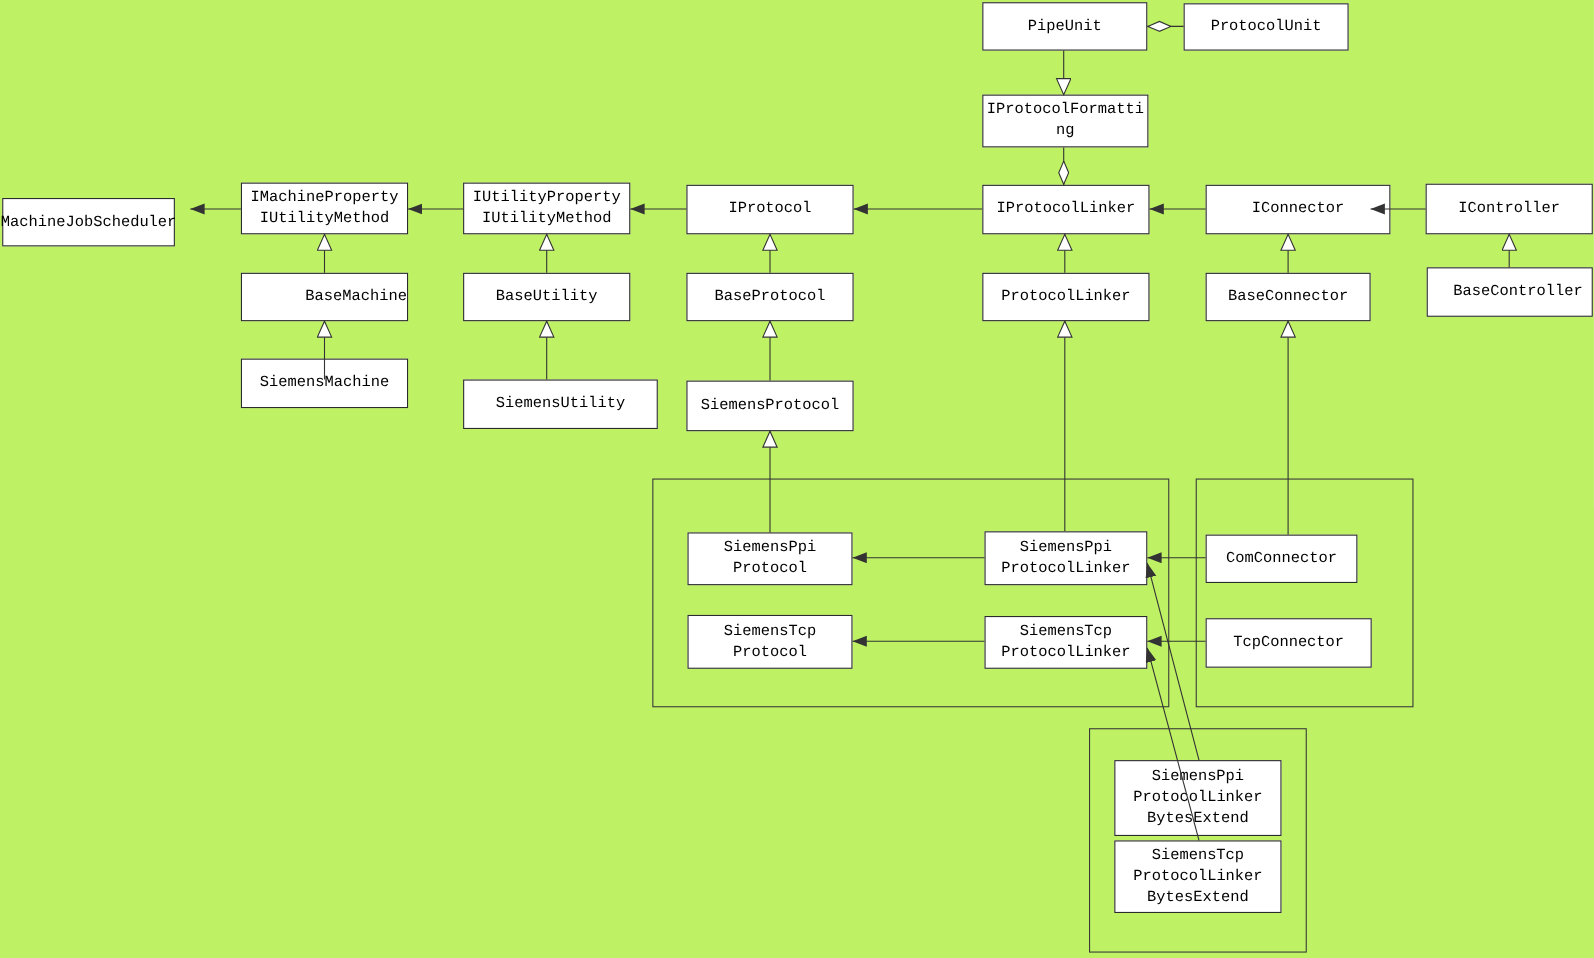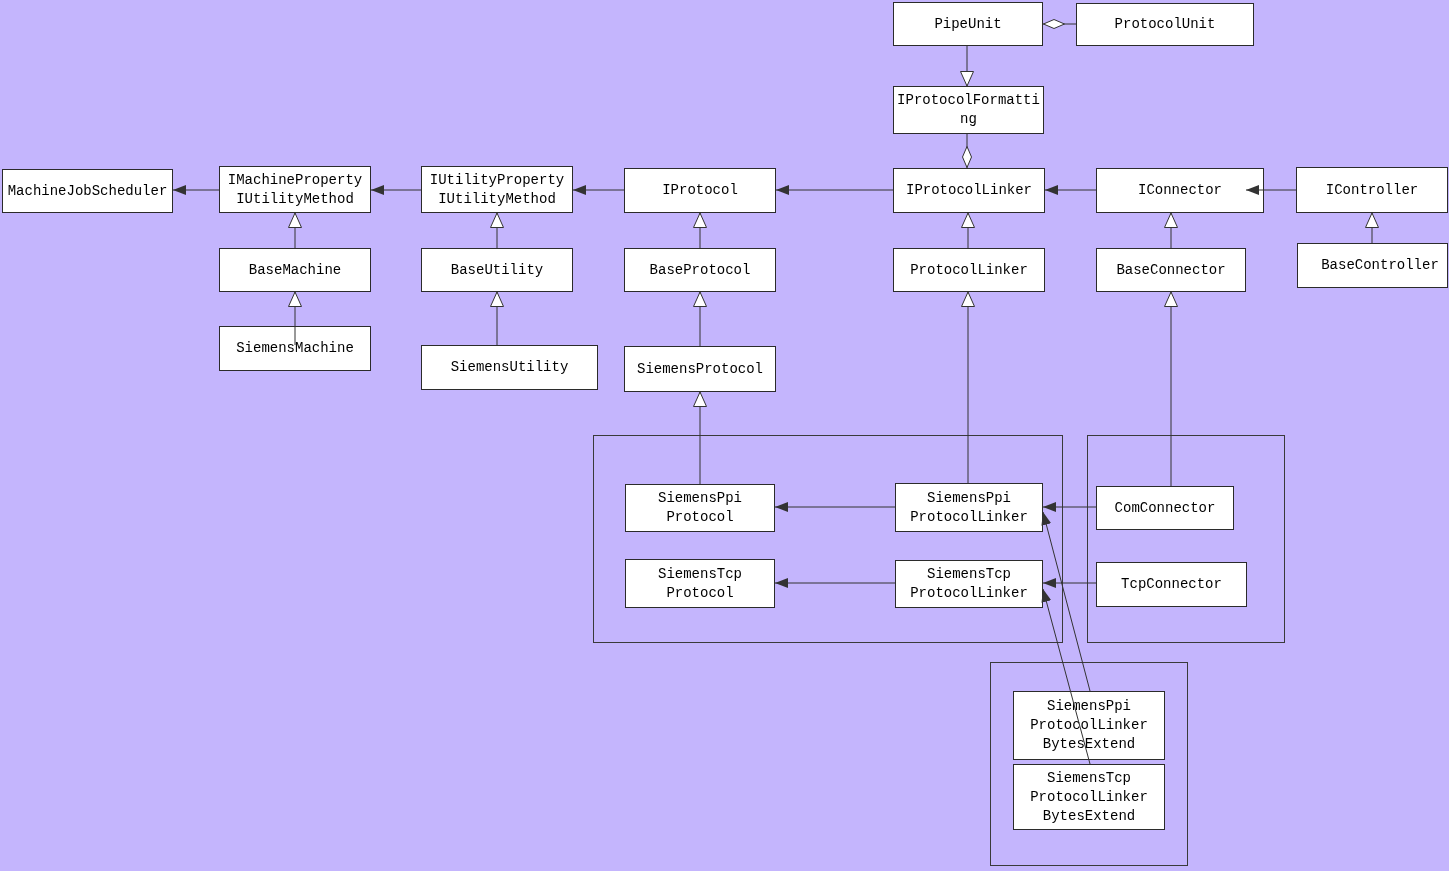--- a/index.html
+++ b/index.html
@@ -1,17 +1,17 @@
 <!DOCTYPE html>
 <html><head>
 <meta charset="utf-8">
 <style>
   html,body{margin:0;padding:0;background:#fff;}
   #stage{
-    position:relative;width:1449px;height:871px;background:#c4b5fd;overflow:hidden;
+    position:relative;width:1449px;height:871px;background:#bef264;overflow:hidden;
     font-family:"Liberation Mono","DejaVu Sans Mono",monospace;
   }
   .group{
     position:absolute;border:1px solid #3a3a3a;background:transparent;
     box-sizing:border-box;z-index:1;
   }
   .node{
     position:absolute;border:1px solid #2b2b2b;background:#ffffff;
     display:flex;flex-direction:column;align-items:center;justify-content:center;
     text-align:center;font-size:14px;line-height:19px;color:#000;
@@ -65,28 +65,28 @@
         <polyline points="1090,691 1043,512" fill="none" stroke="#333333" stroke-width="1" marker-end="url(#m-association)"></polyline>
         <polyline points="1090,764 1043,589" fill="none" stroke="#333333" stroke-width="1" marker-end="url(#m-association)"></polyline>
       </g>
   </svg>
 <div class="group" style="left: 593px; top: 435px; width: 470px; height: 208px;"></div>
     <div class="group" style="left: 1087px; top: 435px; width: 198px; height: 208px;"></div>
     <div class="group" style="left: 990px; top: 662px; width: 198px; height: 204px;"></div>
     <div class="node" style="left: 893px; top: 2px; width: 150px; height: 44px;">
       <div class="nline">PipeUnit</div>
     </div>
-    <div class="node" style="left: 1076px; top: 3px; width: 178px; height: 43px;">
+    <div class="node" style="left: 1076px; top: 3px; width: 150px; height: 43px;">
       <div class="nline">ProtocolUnit</div>
     </div>
     <div class="node" style="left: 893px; top: 86px; width: 151px; height: 48px;">
       <div class="nline">IProtocolFormatti</div>
       <div class="nline">ng</div>
     </div>
-    <div class="node" style="left: 2px; top: 169px; width: 171px; height: 44px; text-align: right;">
+    <div class="node" style="left: 2px; top: 180px; width: 157px; height: 44px; text-align: right;">
       <div class="nline">MachineJobScheduler</div>
     </div>
     <div class="node" style="left: 219px; top: 166px; width: 152px; height: 47px;">
       <div class="nline">IMachineProperty</div>
       <div class="nline">IUtilityMethod</div>
     </div>
     <div class="node" style="left: 421px; top: 166px; width: 152px; height: 47px;">
       <div class="nline">IUtilityProperty</div>
       <div class="nline">IUtilityMethod</div>
     </div>
@@ -95,21 +95,21 @@
     </div>
     <div class="node" style="left: 624px; top: 168px; width: 152px; height: 45px;">
       <div class="nline">IProtocol</div>
     </div>
     <div class="node" style="left: 1096px; top: 168px; width: 168px; height: 45px;">
       <div class="nline">IConnector</div>
     </div>
     <div class="node" style="left: 1296px; top: 167px; width: 152px; height: 46px;">
       <div class="nline">IController</div>
     </div>
-    <div class="node" style="left: 219px; top: 248px; width: 152px; height: 44px;">
+    <div class="node" style="left: 219px; top: 248px; width: 152px; height: 44px; align-items: flex-end;">
       <div class="nline">BaseMachine</div>
     </div>
     <div class="node" style="left: 421px; top: 248px; width: 152px; height: 44px; text-align: center;">
       <div class="nline">BaseUtility</div>
     </div>
     <div class="node" style="left: 624px; top: 248px; width: 152px; height: 44px;">
       <div class="nline">BaseProtocol</div>
     </div>
     <div class="node" style="left: 893px; top: 248px; width: 152px; height: 44px;">
       <div class="nline">ProtocolLinker</div>

